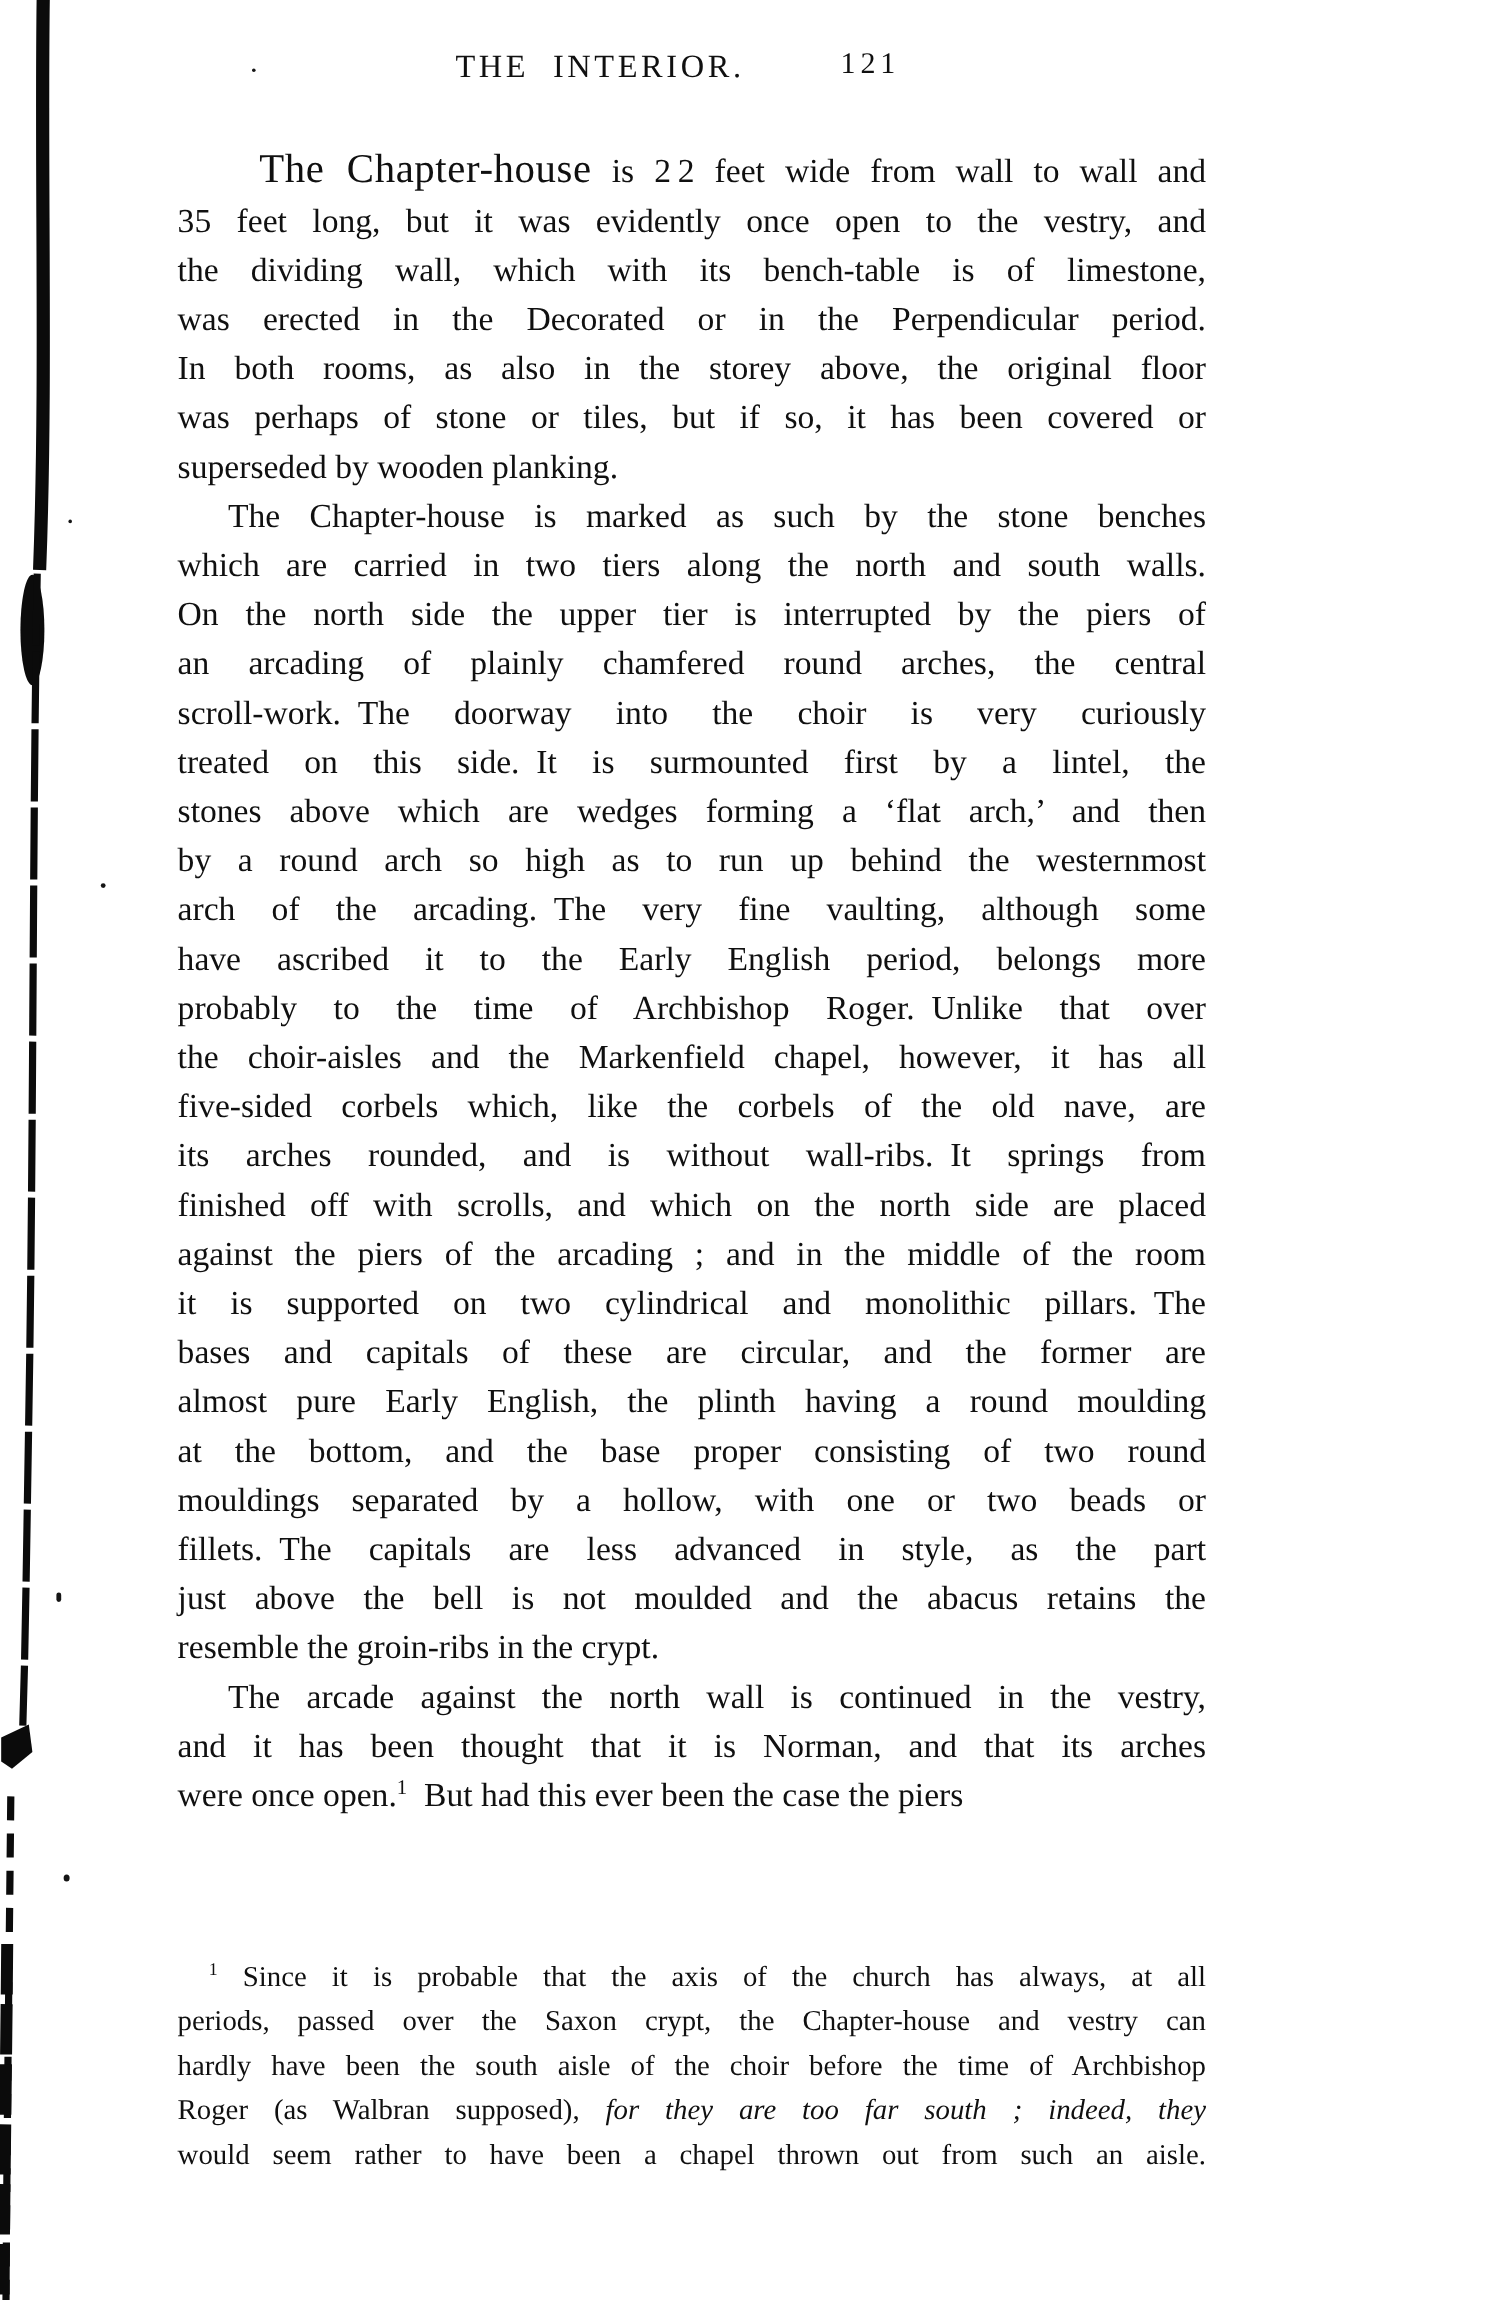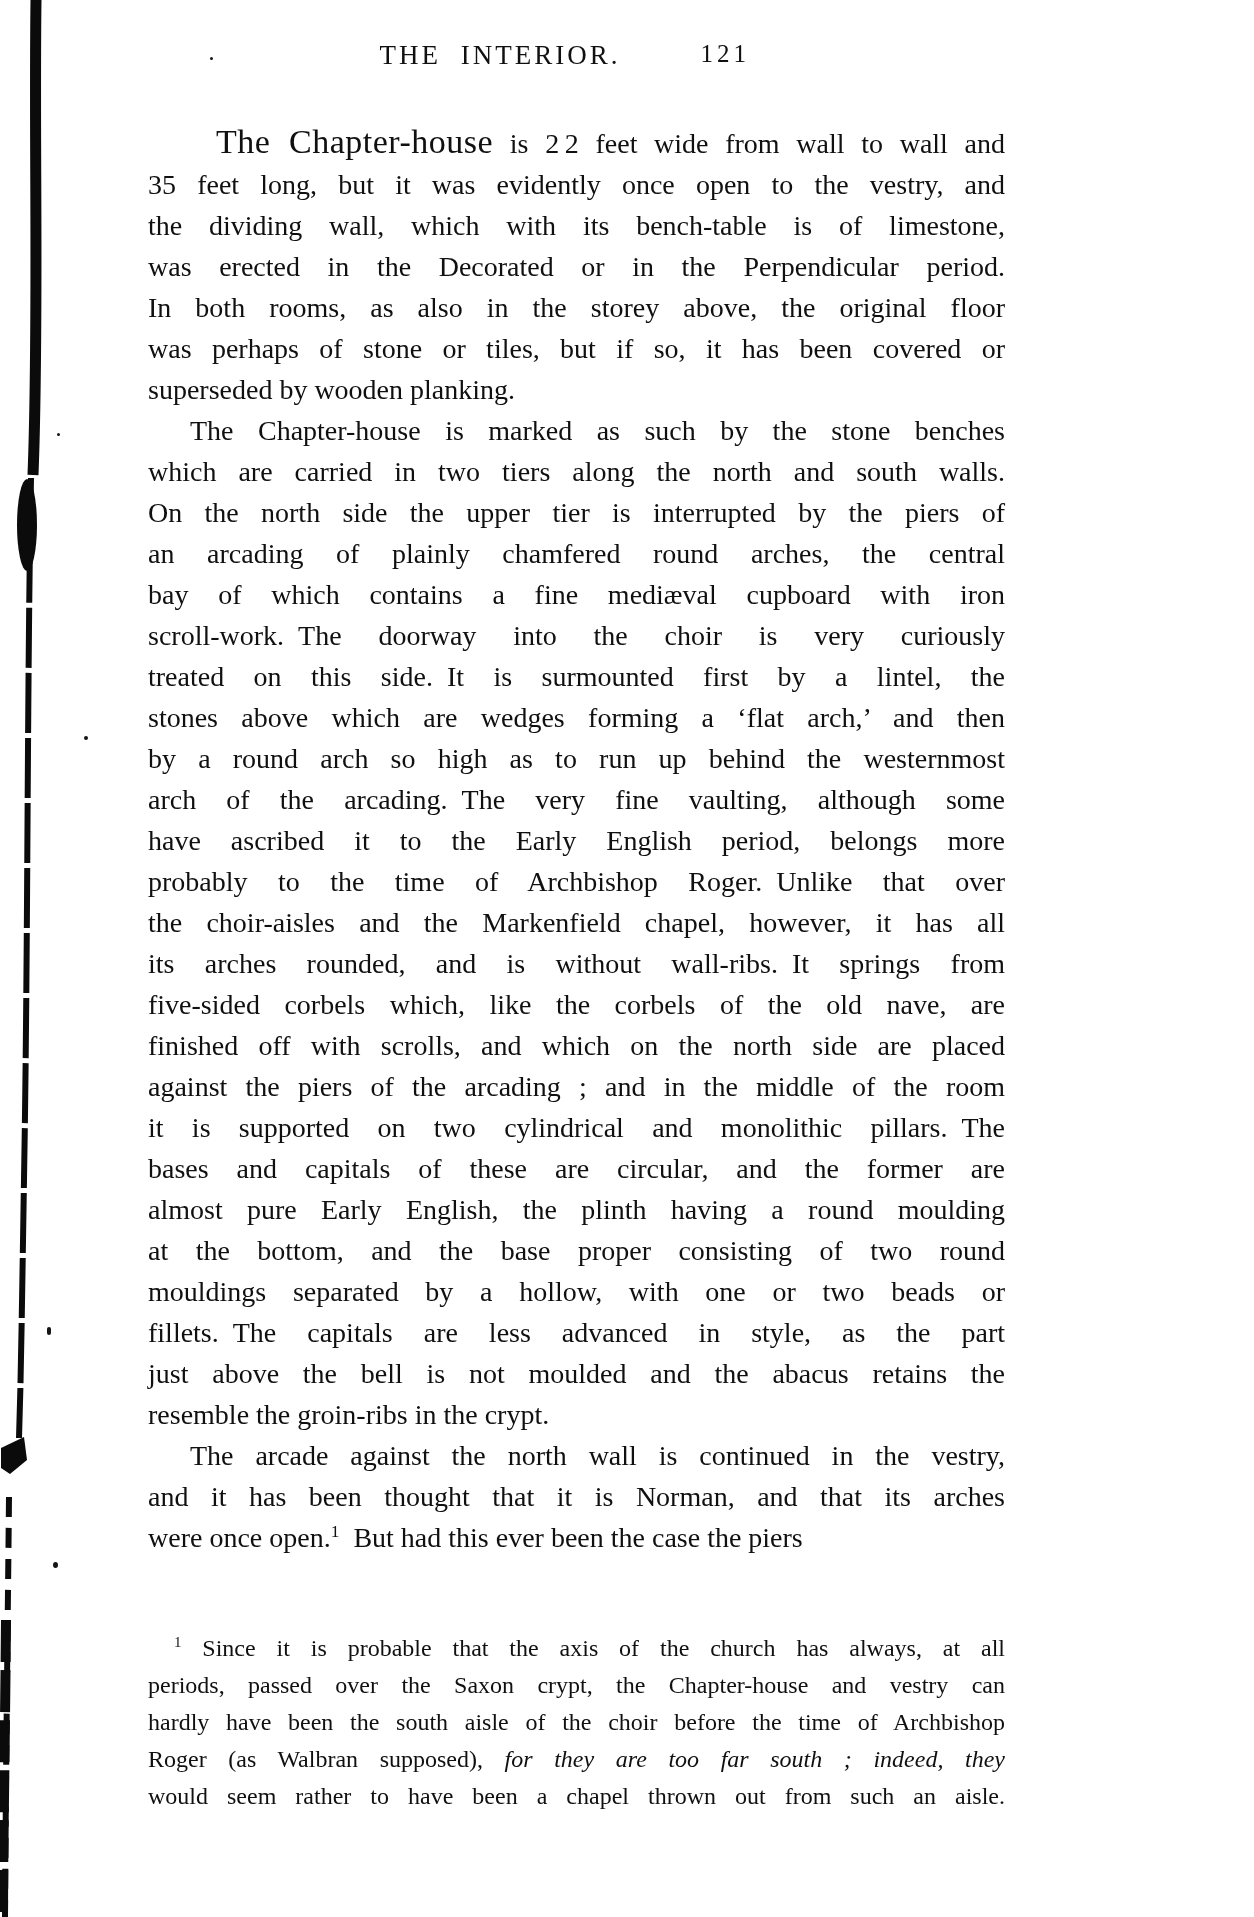--- a/index.html
+++ b/index.html
@@ -78,31 +78,30 @@
       <div class="line">35 feet long, but it was evidently once open to the vestry, and</div>
       <div class="line">the dividing wall, which with its bench-table is of limestone,</div>
       <div class="line">was erected in the Decorated or in the Perpendicular period.</div>
       <div class="line">In both rooms, as also in the storey above, the original floor</div>
       <div class="line">was perhaps of stone or tiles, but if so, it has been covered or</div>
       <div class="line plast">superseded by wooden planking.</div>
       <div class="line indent">The Chapter-house is marked as such by the stone benches</div>
       <div class="line">which are carried in two tiers along the north and south walls.</div>
       <div class="line">On the north side the upper tier is interrupted by the piers of</div>
       <div class="line">an arcading of plainly chamfered round arches, the central</div>
-      <div class="line">bay of which contains a fine mediæval cupboard with iron</div>
       <div class="line">scroll-work. The doorway into the choir is very curiously</div>
       <div class="line">treated on this side. It is surmounted first by a lintel, the</div>
       <div class="line">stones above which are wedges forming a ‘flat arch,’ and then</div>
       <div class="line">by a round arch so high as to run up behind the westernmost</div>
       <div class="line">arch of the arcading. The very fine vaulting, although some</div>
       <div class="line">have ascribed it to the Early English period, belongs more</div>
       <div class="line">probably to the time of Archbishop Roger. Unlike that over</div>
       <div class="line">the choir-aisles and the Markenfield chapel, however, it has all</div>
+      <div class="line">five-sided corbels which, like the corbels of the old nave, are</div>
       <div class="line">its arches rounded, and is without wall-ribs. It springs from</div>
-      <div class="line">five-sided corbels which, like the corbels of the old nave, are</div>
       <div class="line">finished off with scrolls, and which on the north side are placed</div>
       <div class="line">against the piers of the arcading ; and in the middle of the room</div>
       <div class="line">it is supported on two cylindrical and monolithic pillars. The</div>
       <div class="line">bases and capitals of these are circular, and the former are</div>
       <div class="line">almost pure Early English, the plinth having a round moulding</div>
       <div class="line">at the bottom, and the base proper consisting of two round</div>
       <div class="line">mouldings separated by a hollow, with one or two beads or</div>
       <div class="line">fillets. The capitals are less advanced in style, as the part</div>
       <div class="line">just above the bell is not moulded and the abacus retains the</div>
       <div class="line plast">resemble the groin-ribs in the crypt.</div>

